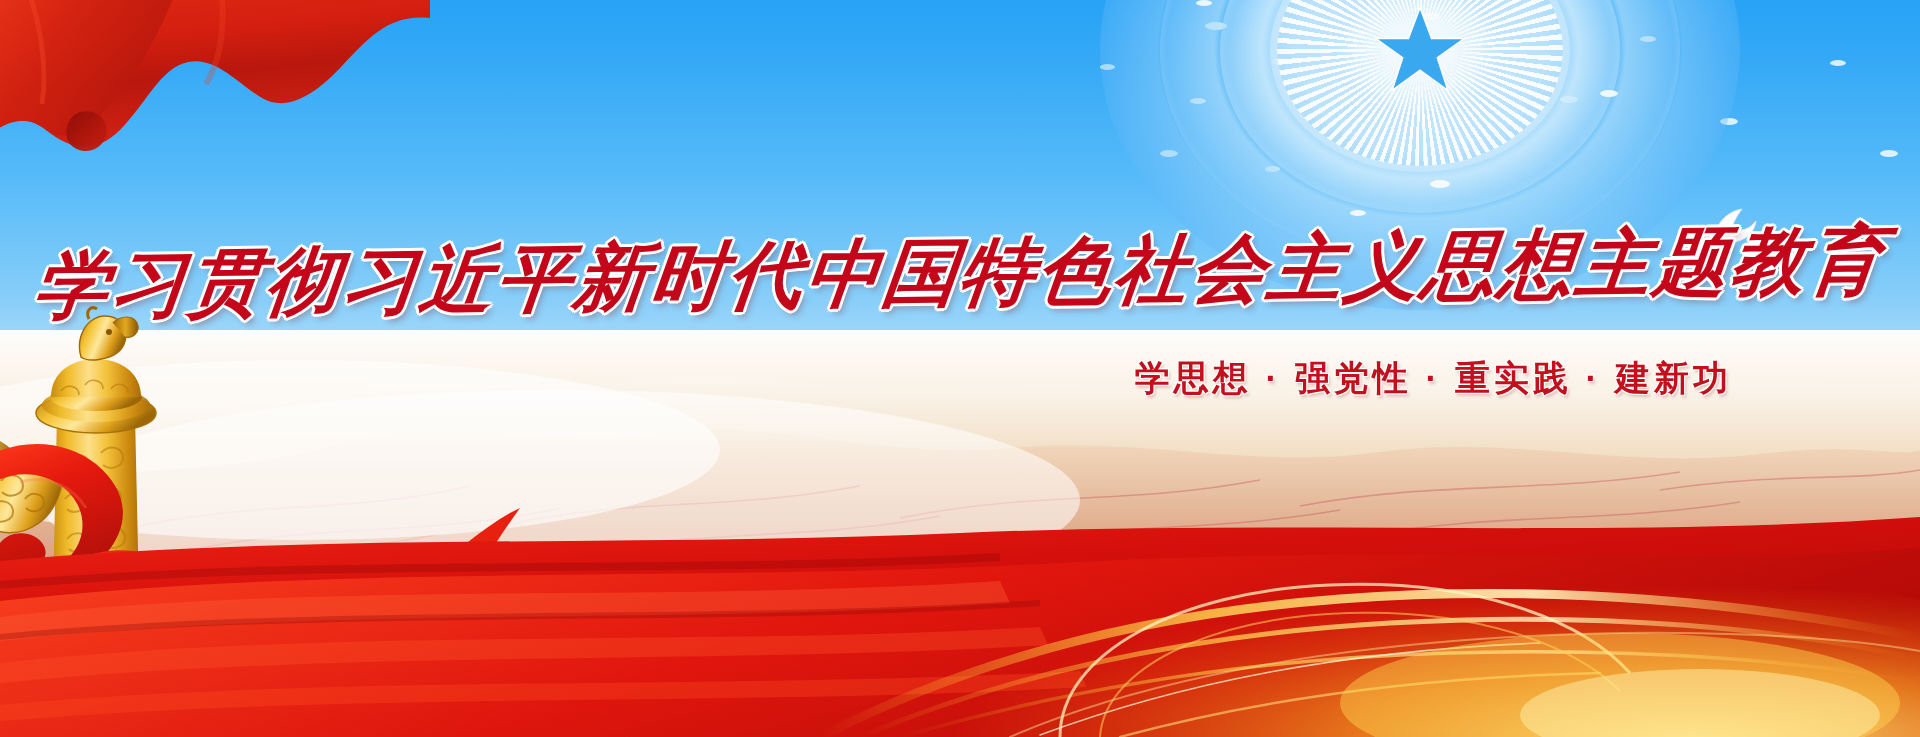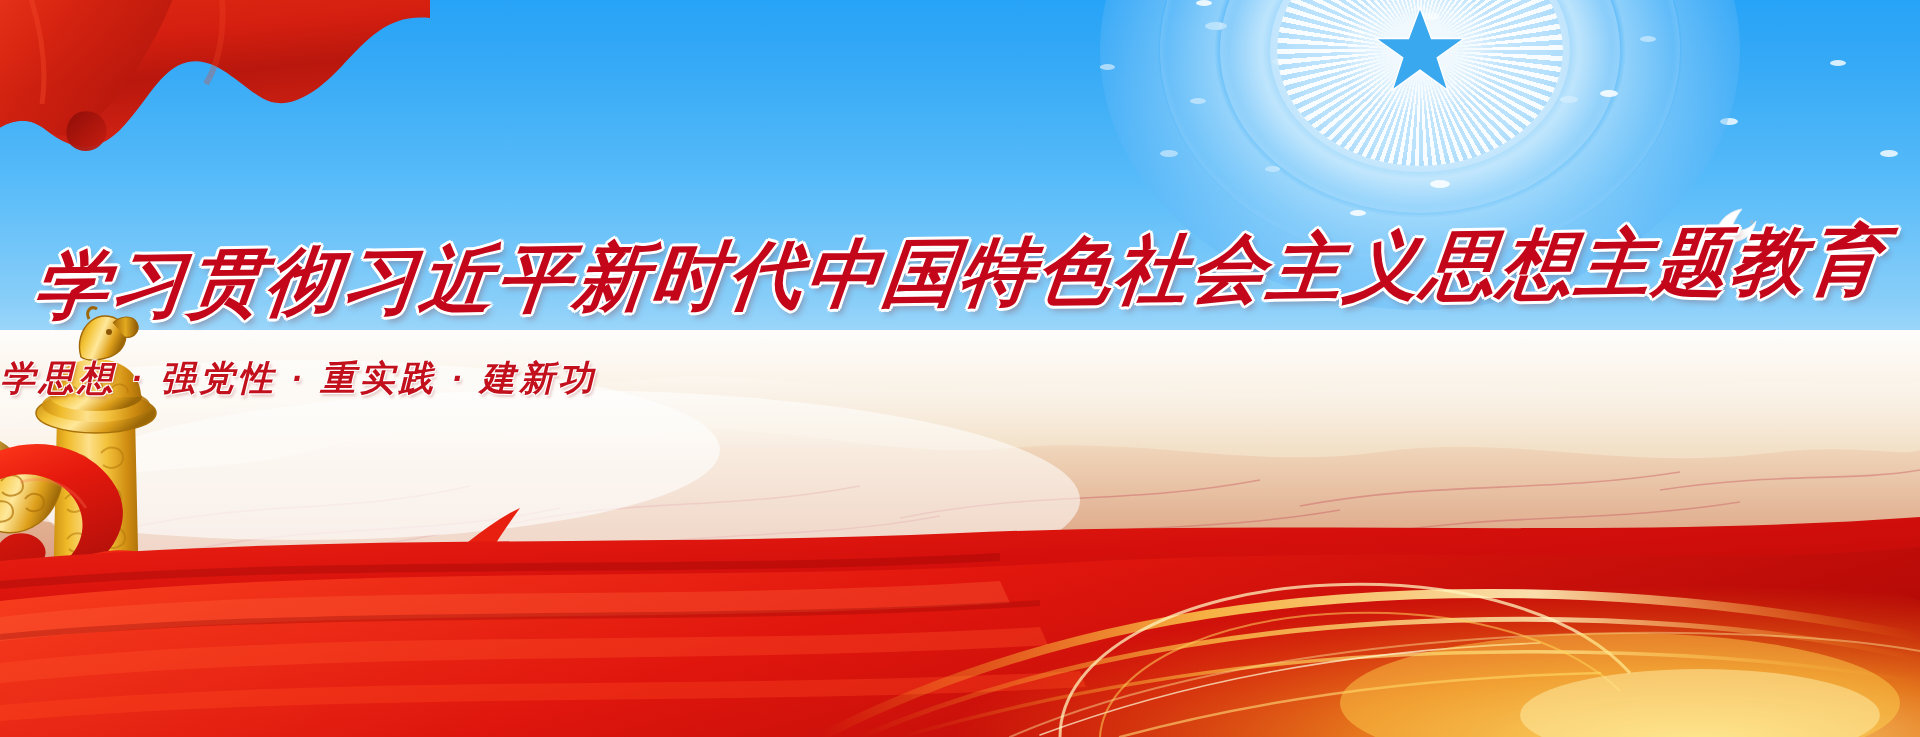--- a/index.html
+++ b/index.html
@@ -161,23 +161,22 @@
        0px -3px 0 #ffffff,
        0px  3px 0 #ffffff,
        4px  5px 6px rgba(120,20,20,0.30);
     transform: skewX(-7deg) rotate(-0.8deg);
     white-space: nowrap;
   }
   .subtitle-wrap {
     position: absolute;
     left: 0; top: 360px;
     width: 1732px;
-    text-align: left;
+    text-align: right;
     z-index: 40;
-    font-style: italic;
   }
   .subtitle {
     display: inline-block;
     font-family: "Liberation Sans", sans-serif;
     font-weight: bold;
     font-size: 35px;
     line-height: 1;
     letter-spacing: 4px;
     color: #c2101c;
     text-shadow:

